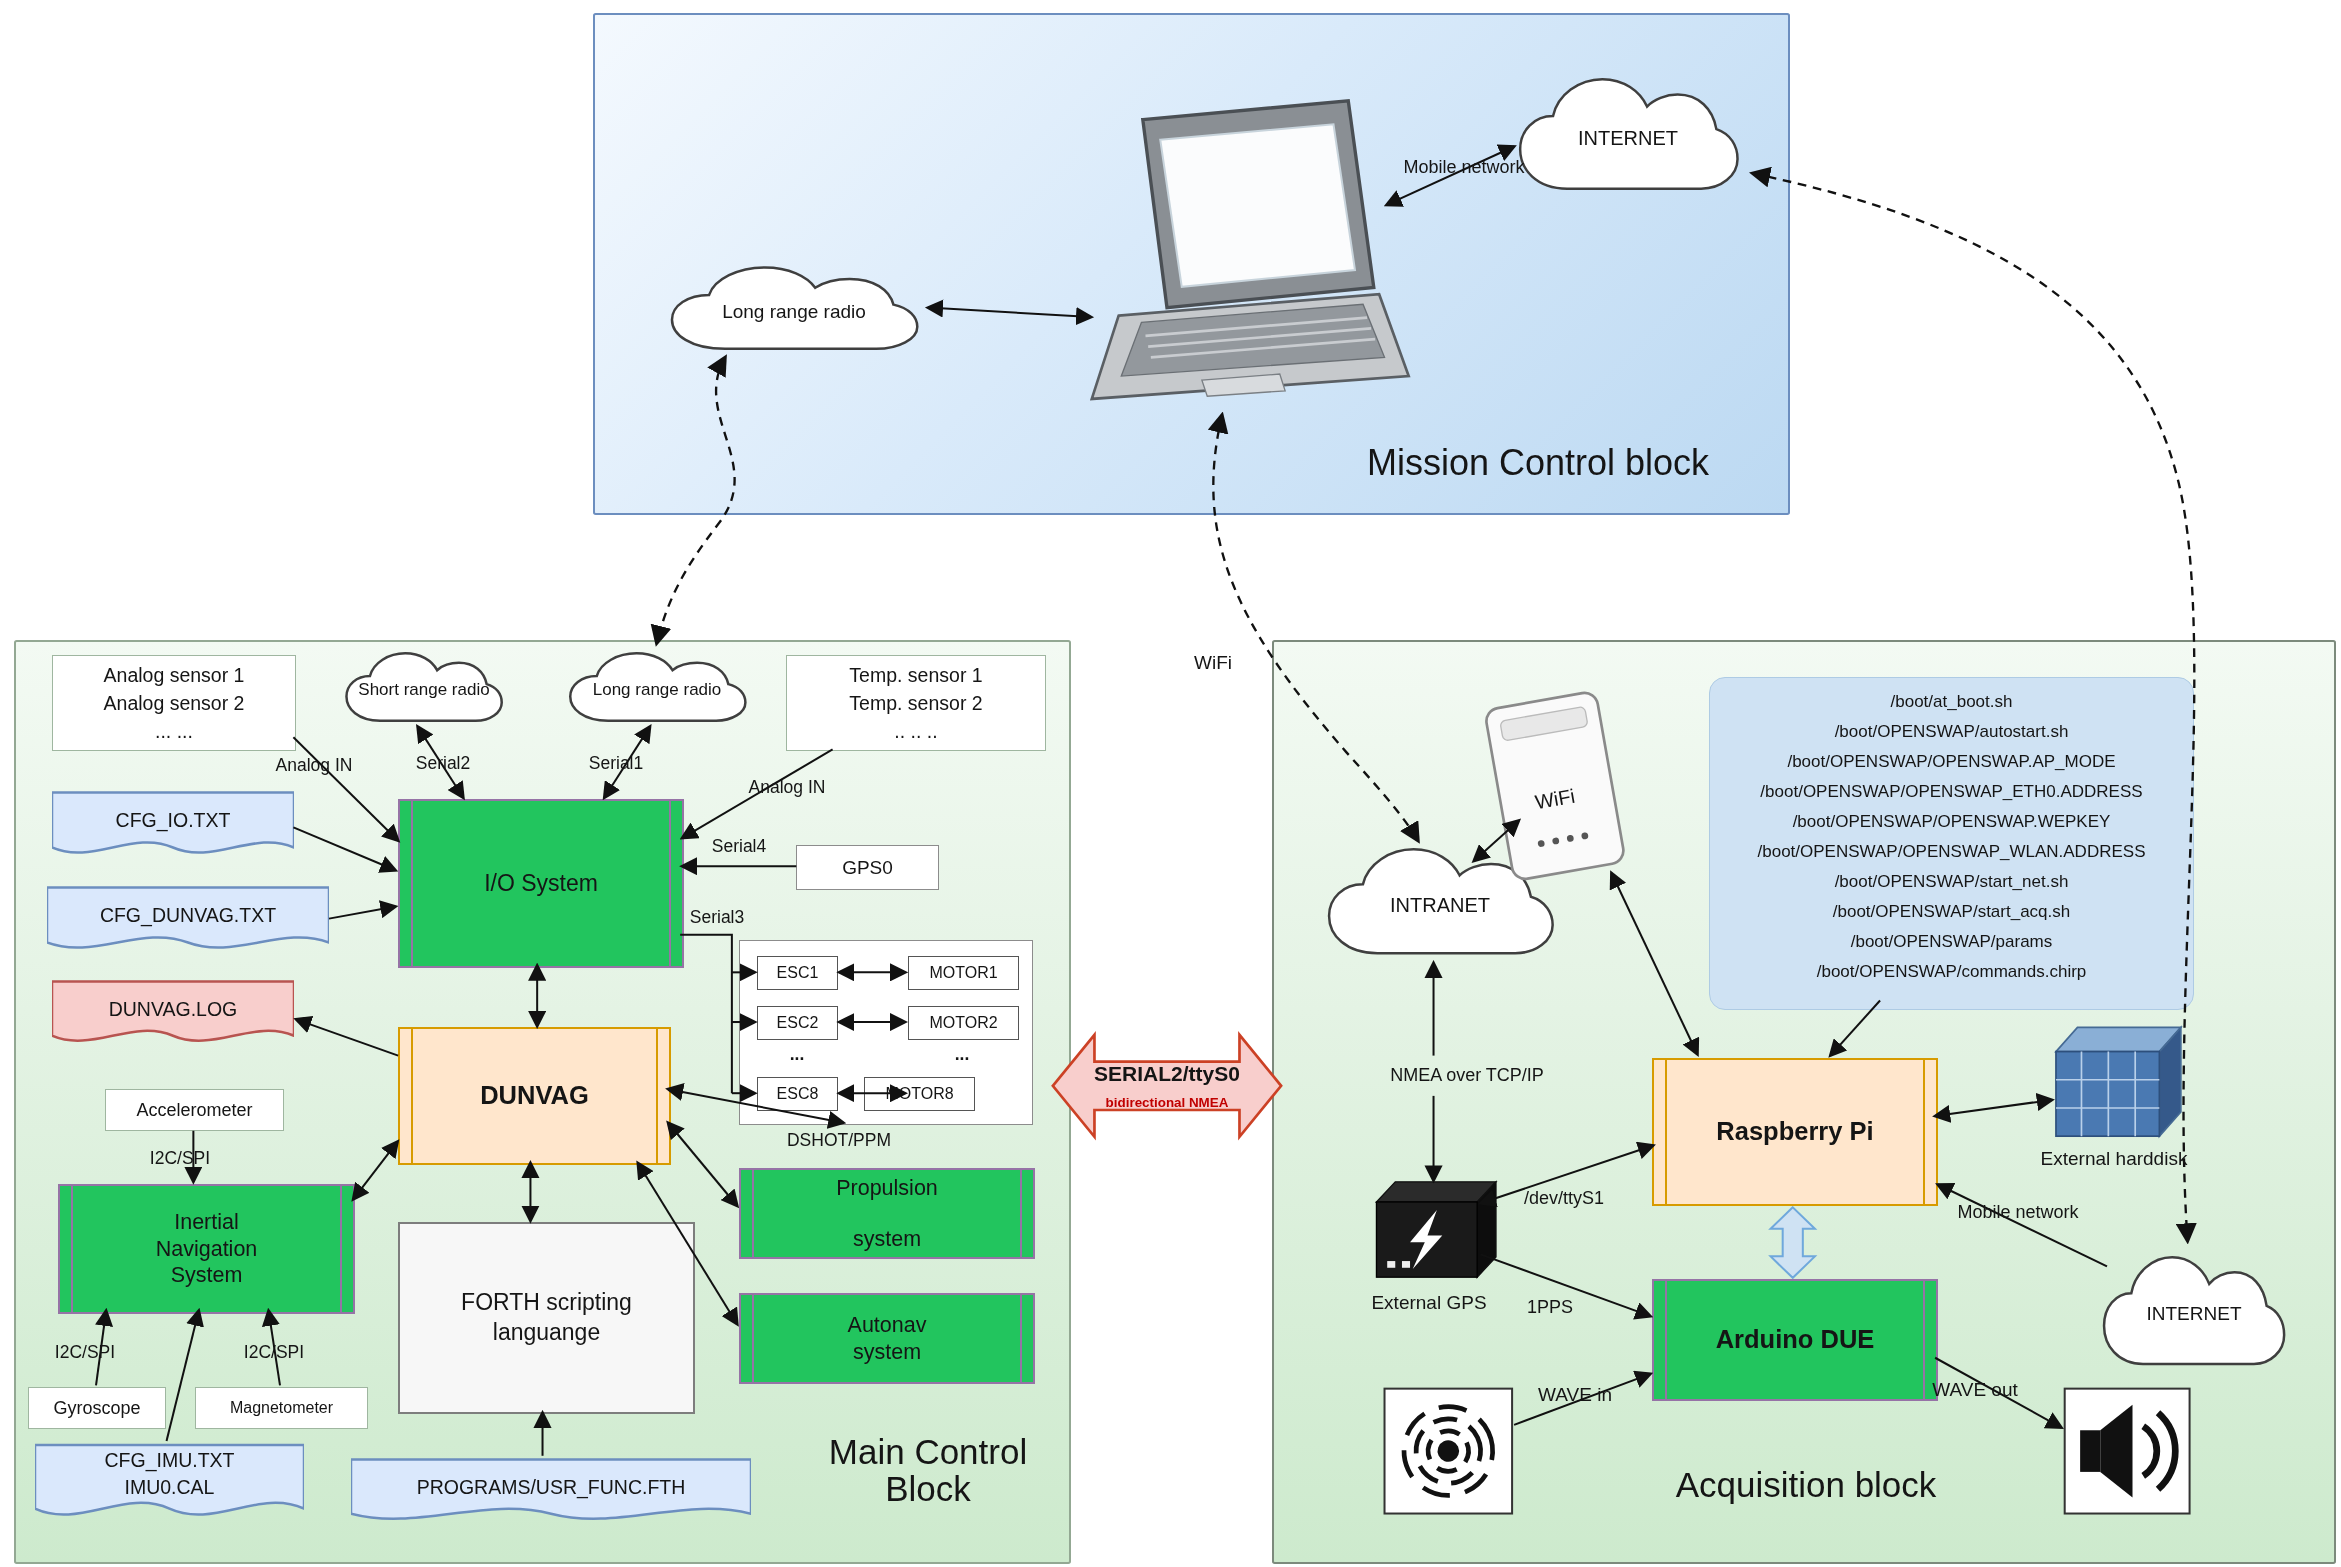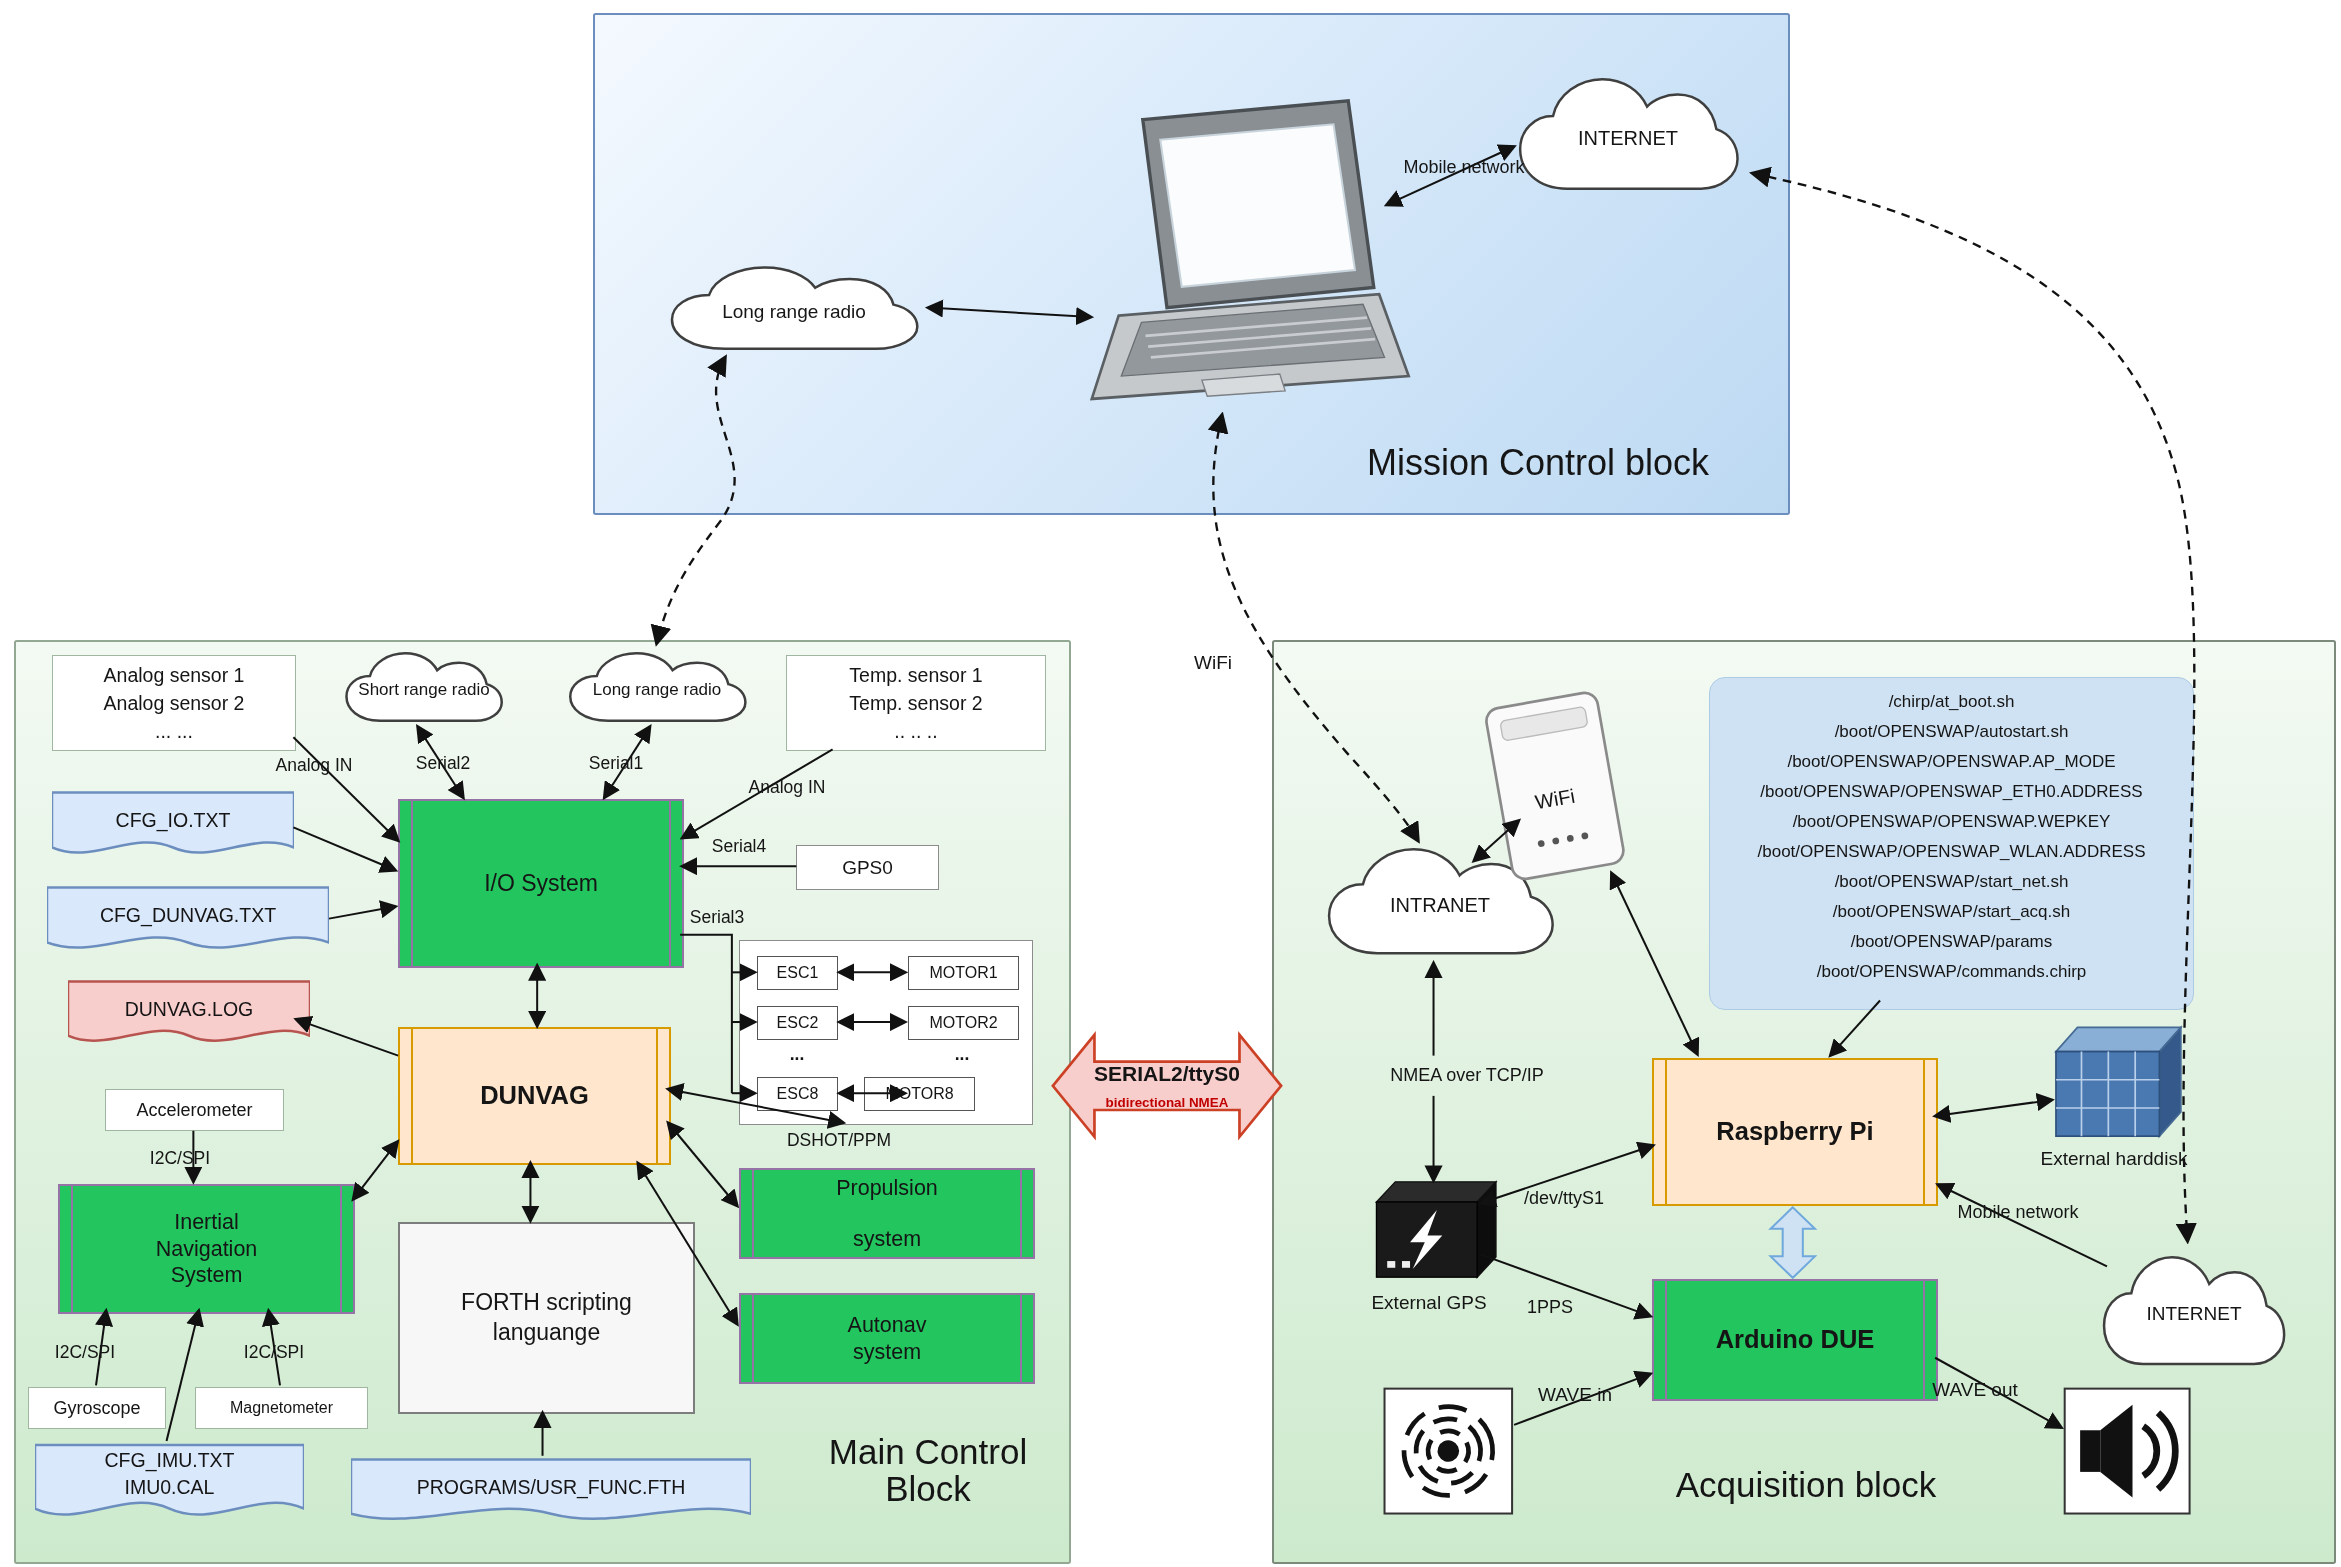--- a/index.html
+++ b/index.html
@@ -67,21 +67,21 @@
       </div>
   </div>
   <div class="doc doc-blue" style="left:47px;top:885px;width:282px;height:75px;">
     <svg viewBox="0 0 200 60" preserveAspectRatio="none">
         <path d="M0 2 H200 V46 C167 32 133 60 100 46 C67 32 33 60 0 46 Z"></path>
       </svg>
     <div class="doc-label">
         <span>CFG_DUNVAG.TXT</span>
       </div>
   </div>
-  <div class="doc doc-pink" style="left:52px;top:979px;width:242px;height:74px;margin-left:16px;">
+  <div class="doc doc-pink" style="left:52px;top:979px;width:242px;height:74px;">
     <svg viewBox="0 0 200 60" preserveAspectRatio="none">
         <path d="M0 2 H200 V46 C167 32 133 60 100 46 C67 32 33 60 0 46 Z"></path>
       </svg>
     <div class="doc-label">
         <span>DUNVAG.LOG</span>
       </div>
   </div>
   <div class="doc doc-blue" style="left:35px;top:1442px;width:269px;height:87px;">
     <svg viewBox="0 0 200 60" preserveAspectRatio="none">
         <path d="M0 2 H200 V46 C167 32 133 60 100 46 C67 32 33 60 0 46 Z"></path>
@@ -151,21 +151,21 @@
       <span>MOTOR2</span>
     </div>
   <div class="sbox" style="left:757px;top:1077px;width:79px;height:32px;">
       <span>ESC8</span>
     </div>
   <div class="sbox" style="left:864px;top:1077px;width:109px;height:32px;text-align:center;">
       <span>MOTOR8</span>
     </div>
 
   <div id="filebox" style="left:1709px;top:677px;width:483px;height:322px;">
-    <span>/chirp/at_boot.sh</span>
+    <span>/boot/at_boot.sh</span>
     <span>/boot/OPENSWAP/autostart.sh</span>
     <span>/boot/OPENSWAP/OPENSWAP.AP_MODE</span>
     <span>/boot/OPENSWAP/OPENSWAP_ETH0.ADDRESS</span>
     <span>/boot/OPENSWAP/OPENSWAP.WEPKEY</span>
     <span>/boot/OPENSWAP/OPENSWAP_WLAN.ADDRESS</span>
     <span>/boot/OPENSWAP/start_net.sh</span>
     <span>/boot/OPENSWAP/start_acq.sh</span>
     <span>/boot/OPENSWAP/params</span>
     <span>/boot/OPENSWAP/commands.chirp</span>
   </div>

